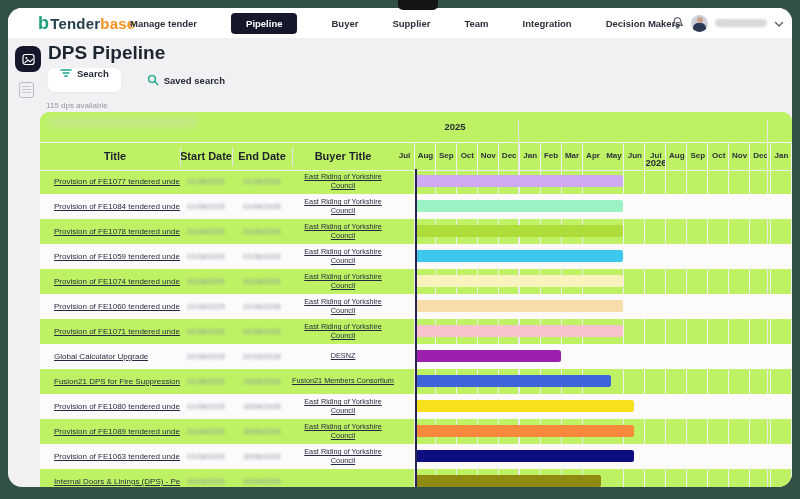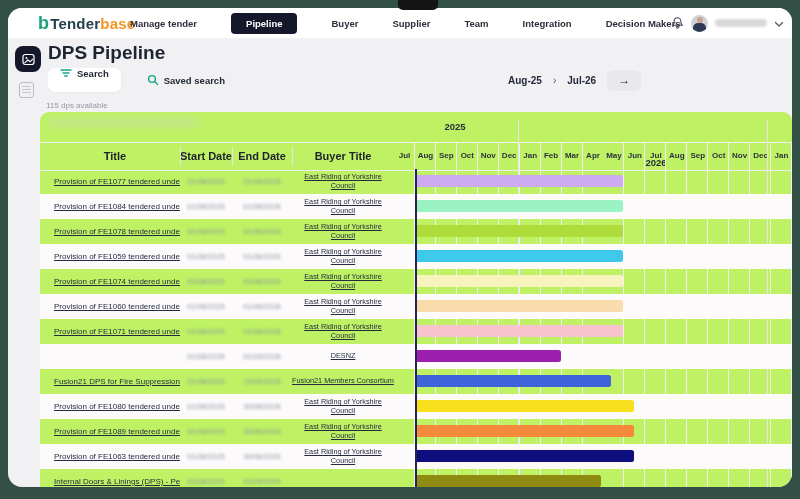--- a/index.html
+++ b/index.html
@@ -135,26 +135,20 @@
     </div>
     <div class="savedbtn">
       <svg width="12" height="12" viewBox="0 0 12 12">
           <circle cx="5" cy="5" r="3.4" fill="none" class="teal" stroke-width="1.4"></circle>
           <path d="M7.6 7.6 10.6 10.6" class="teal" stroke-width="1.4" stroke-linecap="round"></path>
         </svg>
       <span>Saved search</span>
     </div>
   </div>
 
-  <div class="daterange">
-    <span class="d">Aug-25</span>
-    <span class="sep">›</span>
-    <span class="d">Jul-26</span>
-    <span class="nextbtn">→</span>
-  </div>
 
   <div class="avail">115 dps available</div>
 
   <div class="card">
     <div class="smudge"></div>
 
     <div class="yearrow" id="yearrow">
         <span class="year" style="left: 415px;">2025</span>
         <span class="year" style="left: 616px; margin-top: 36px;">2026</span>
       </div>
@@ -280,20 +274,23 @@
           <div class="cell-date cd-start">01/08/2025</div>
           <div class="cell-date cd-end">01/06/2026</div>
           <div class="cell-buyer">
             <a>East Riding of Yorkshire Council</a>
           </div>
           <div class="chartzone">
             <div class="bar" style="left: 20.9474px; width: 208.007px; background: rgb(249, 195, 206);"></div>
           </div>
         </div>
         <div class="row">
+          <div class="cell-title">
+            <a>Global Calculator Upgrade</a>
+          </div>
           <div class="cell-date cd-start">01/08/2025</div>
           <div class="cell-date cd-end">01/03/2026</div>
           <div class="cell-buyer">
             <a>DESNZ</a>
           </div>
           <div class="chartzone">
             <div class="bar" style="left: 20.9474px; width: 146.003px; background: rgb(156, 31, 174);"></div>
           </div>
         </div>
         <div class="row">

